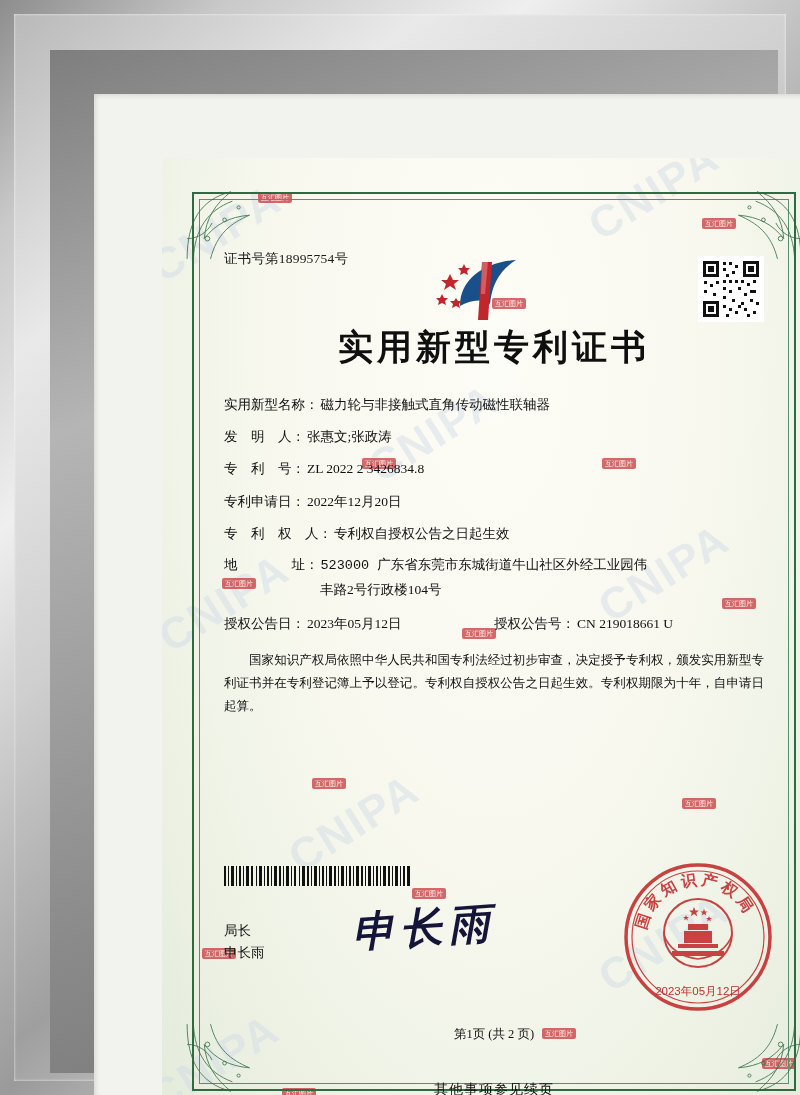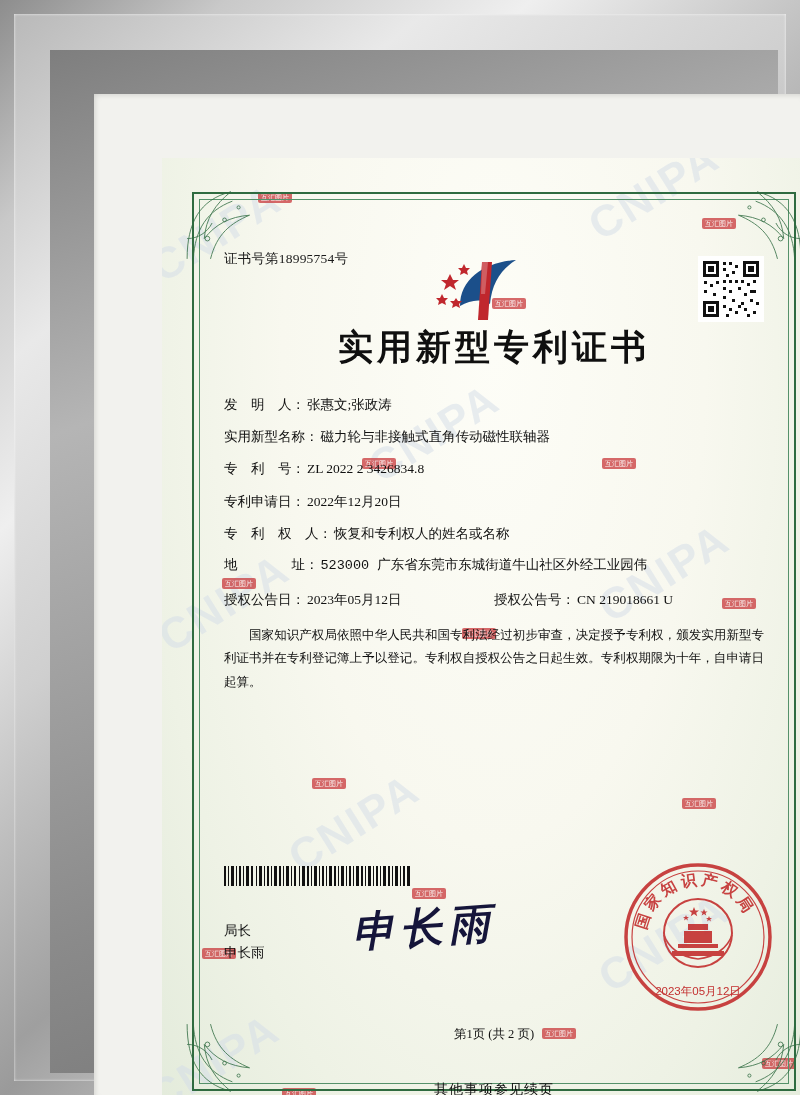--- a/index.html
+++ b/index.html
@@ -397,49 +397,50 @@
 
           <div class="content">
 
             <div class="cert-no">证书号第18995754号</div>
 
             <div class="title">实用新型专利证书</div>
 
             <div class="fields">
 
               <div class="row">
+                <span class="lbl">实用新型名称：</span>
+                <span class="val">磁力轮与非接触式直角传动磁性联轴器</span>
+              </div>
+
+              <div class="row">
                 <span class="lbl">发　明　人：</span>
                 <span class="val">张惠文;张政涛</span>
-              </div>
-
-              <div class="row">
-                <span class="lbl">实用新型名称：</span>
-                <span class="val">磁力轮与非接触式直角传动磁性联轴器</span>
               </div>
 
               <div class="row">
                 <span class="lbl">专　利　号：</span>
                 <span class="val">ZL 2022 2 3426834.8</span>
               </div>
 
               <div class="row">
                 <span class="lbl">专利申请日：</span>
                 <span class="val">2022年12月20日</span>
               </div>
 
               <div class="row">
                 <span class="lbl">专　利　权　人：</span>
-                <span class="val">恢复和专利权人的姓名或名称</span>
+                <span class="val">专利权自授权公告之日起生效</span>
               </div>
 
               <div>
                 <div class="row" style="margin-bottom:8px;font-family:Liberation Mono, monospace;">
                   <span class="lbl">地　　　　址：</span>
                   <span class="val">523000 广东省东莞市东城街道牛山社区外经工业园伟</span>
                 </div>
+                <div class="addr-cont">丰路2号行政楼104号</div>
               </div>
 
               <div class="row row-split" style="margin-top:18px;">
                 <span class="half">
                   <span class="lbl">授权公告日：</span>
                   <span class="val">2023年05月12日</span>
                 </span>
                 <span class="half">
                   <span class="lbl">授权公告号：</span>
                   <span class="val">CN 219018661 U</span>

